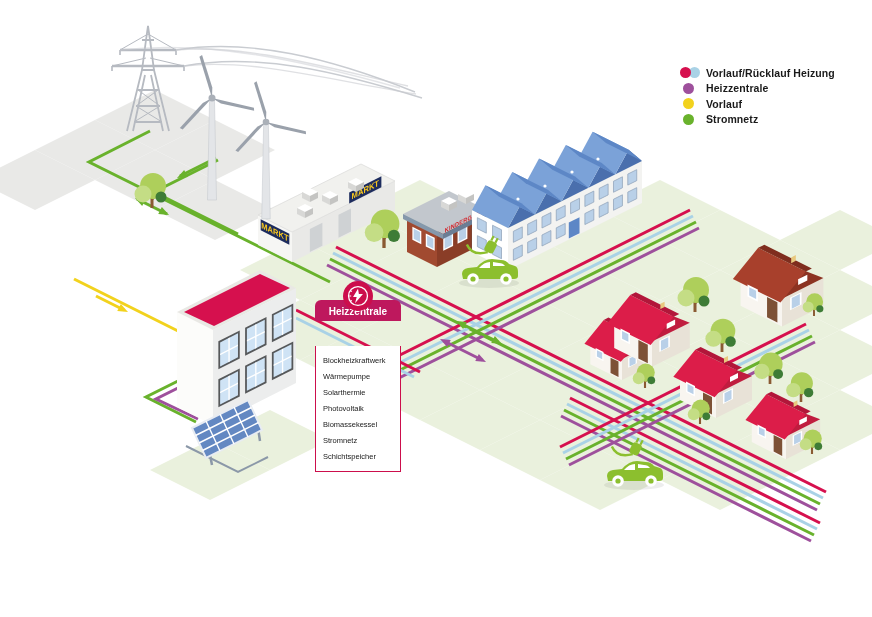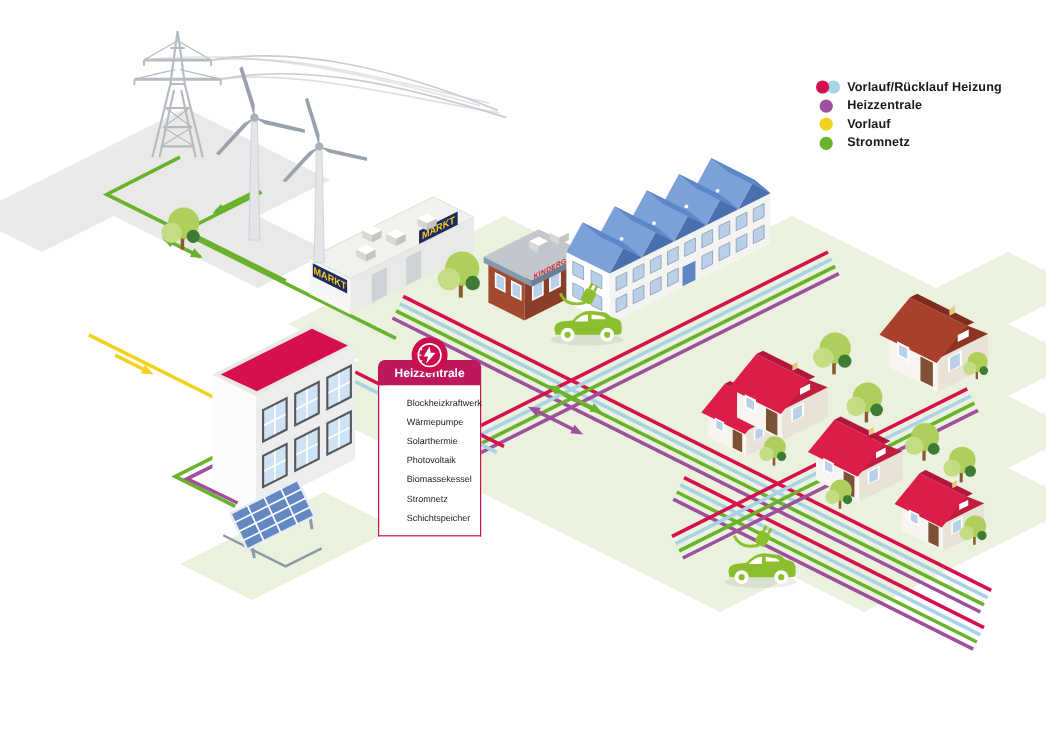--- a/index.html
+++ b/index.html
@@ -17,21 +17,21 @@
   .dot.str{background:#69b22c;margin-left:3px;}
   .checker{position:relative;width:13px;height:13px;margin-left:3px;display:inline-block;}
   .checker i{position:absolute;width:7px;height:7px;}
   .checker .c1{left:0;top:0;background:#cfe3b4;}
   .checker .c2{left:5px;top:5px;background:#e6efd5;}
   .llab{font-size:10.5px;font-weight:bold;color:#1a1a1a;white-space:nowrap;letter-spacing:.1px;}
   
   .callout{position:absolute;left:315px;top:281px;width:86px;}
   .callout-badge{position:absolute;left:50%;top:0;transform:translateX(-50%);width:30px;height:30px;border-radius:50%;background:#cc0e4c;z-index:3;display:flex;align-items:center;justify-content:center;}
   .callout-title{margin-top:19px;height:21px;background:#be185d;border-radius:6px 6px 0 0;color:#fff;font-size:10px;font-weight:bold;text-align:center;line-height:24px;position:relative;z-index:2;}
-  .callout-body{background:#fff;border:1.5px solid #cc0e4c;border-top:none;padding:7px 5px 6px 23px;}
+  .callout-body{background:#fff;border:1.5px solid #cc0e4c;border-top:none;padding:7px 5px 6px 7px;margin-top:25px;}
   .callout-body ul{list-style:none;margin:0;padding:0;}
   .callout-body li{font-size:7.5px;color:#1a1a1a;line-height:16px;white-space:nowrap;}
 </style>
 </head>
 <body>
 
 <div id="stage">
 
 <svg id="scene" width="872" height="617" viewBox="0 0 872 617">
   <defs>

